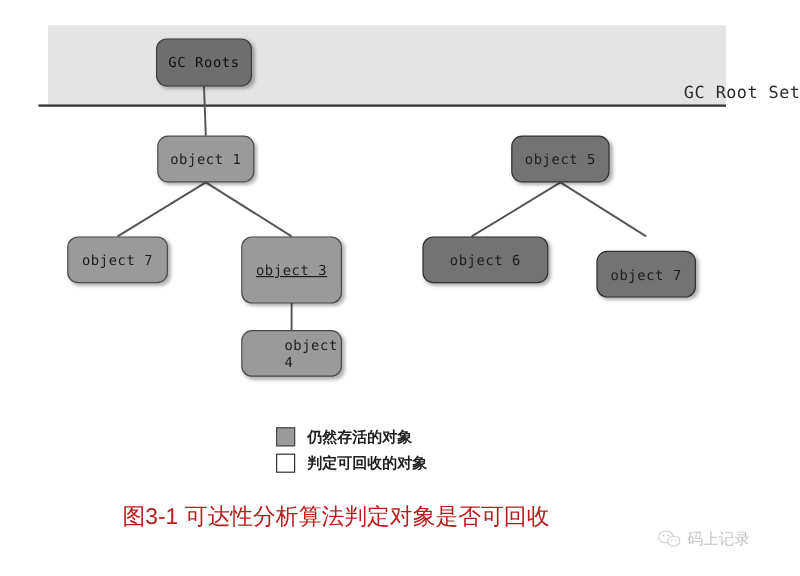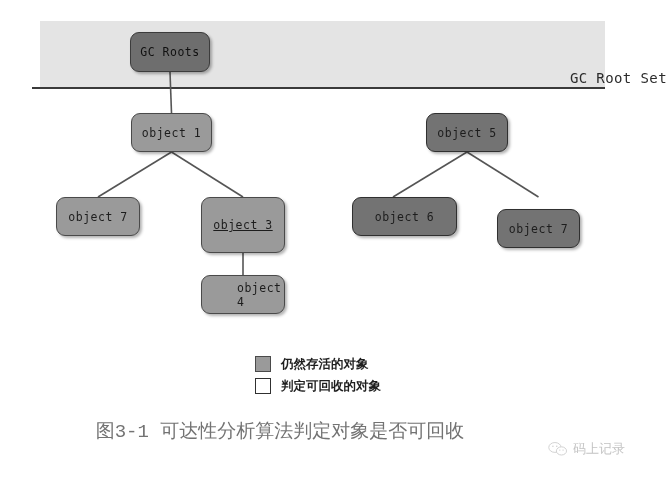--- a/index.html
+++ b/index.html
@@ -86,21 +86,21 @@
     left: 0; top: 0;
     width: 667px;
     height: 480px;
     z-index: 1;
     pointer-events: none;
   }
 
   
   .legend {
     position: absolute;
-    left: 255px;
+    left: 230px;
     top: 353px;
   }
   .legend-row {
     display: flex;
     align-items: center;
     height: 22px;
   }
   .legend-swatch {
     width: 16px;
     height: 16px;
@@ -119,23 +119,23 @@
     white-space: nowrap;
   }
 
   
   .caption {
     position: absolute;
     left: 0;
     top: 418px;
     width: 560px;
     text-align: center;
-    font-family: Liberation Mono, monospace;
+    font-family: Liberation Sans, sans-serif;
     font-size: 19px;
-    color: #737373;
+    color: #b91c1c;
     white-space: nowrap;
   }
 
   
   .watermark {
     position: absolute;
     left: 548px;
     top: 440px;
     display: flex;
     align-items: center;

